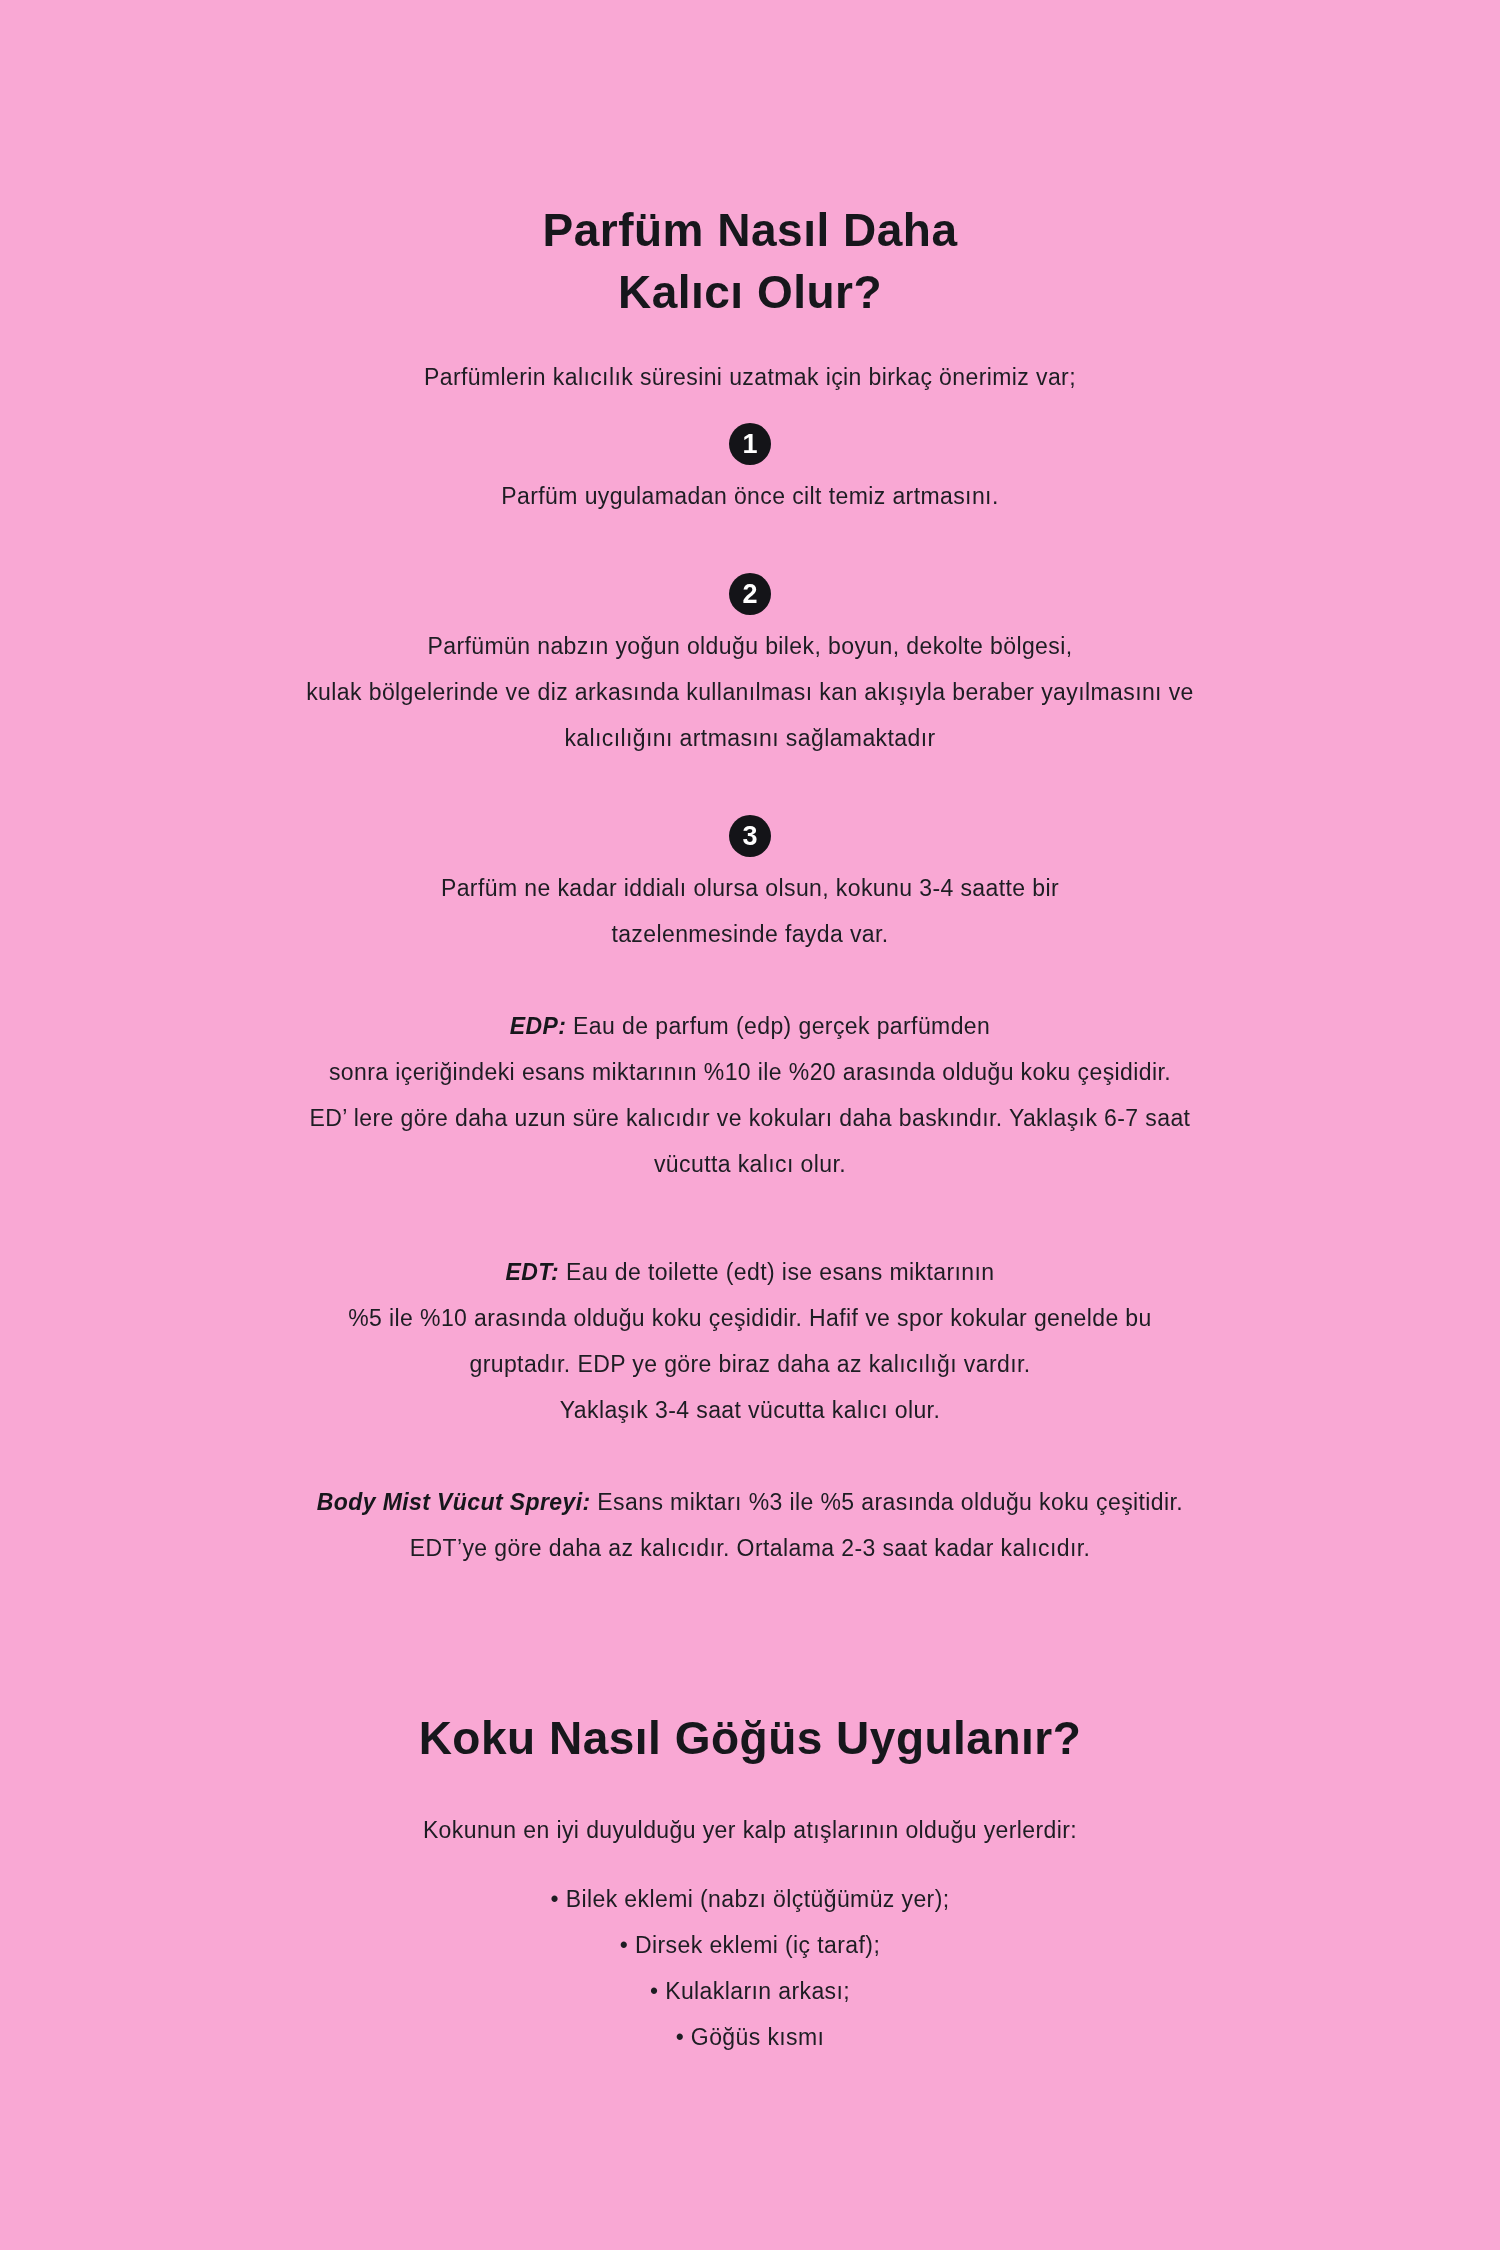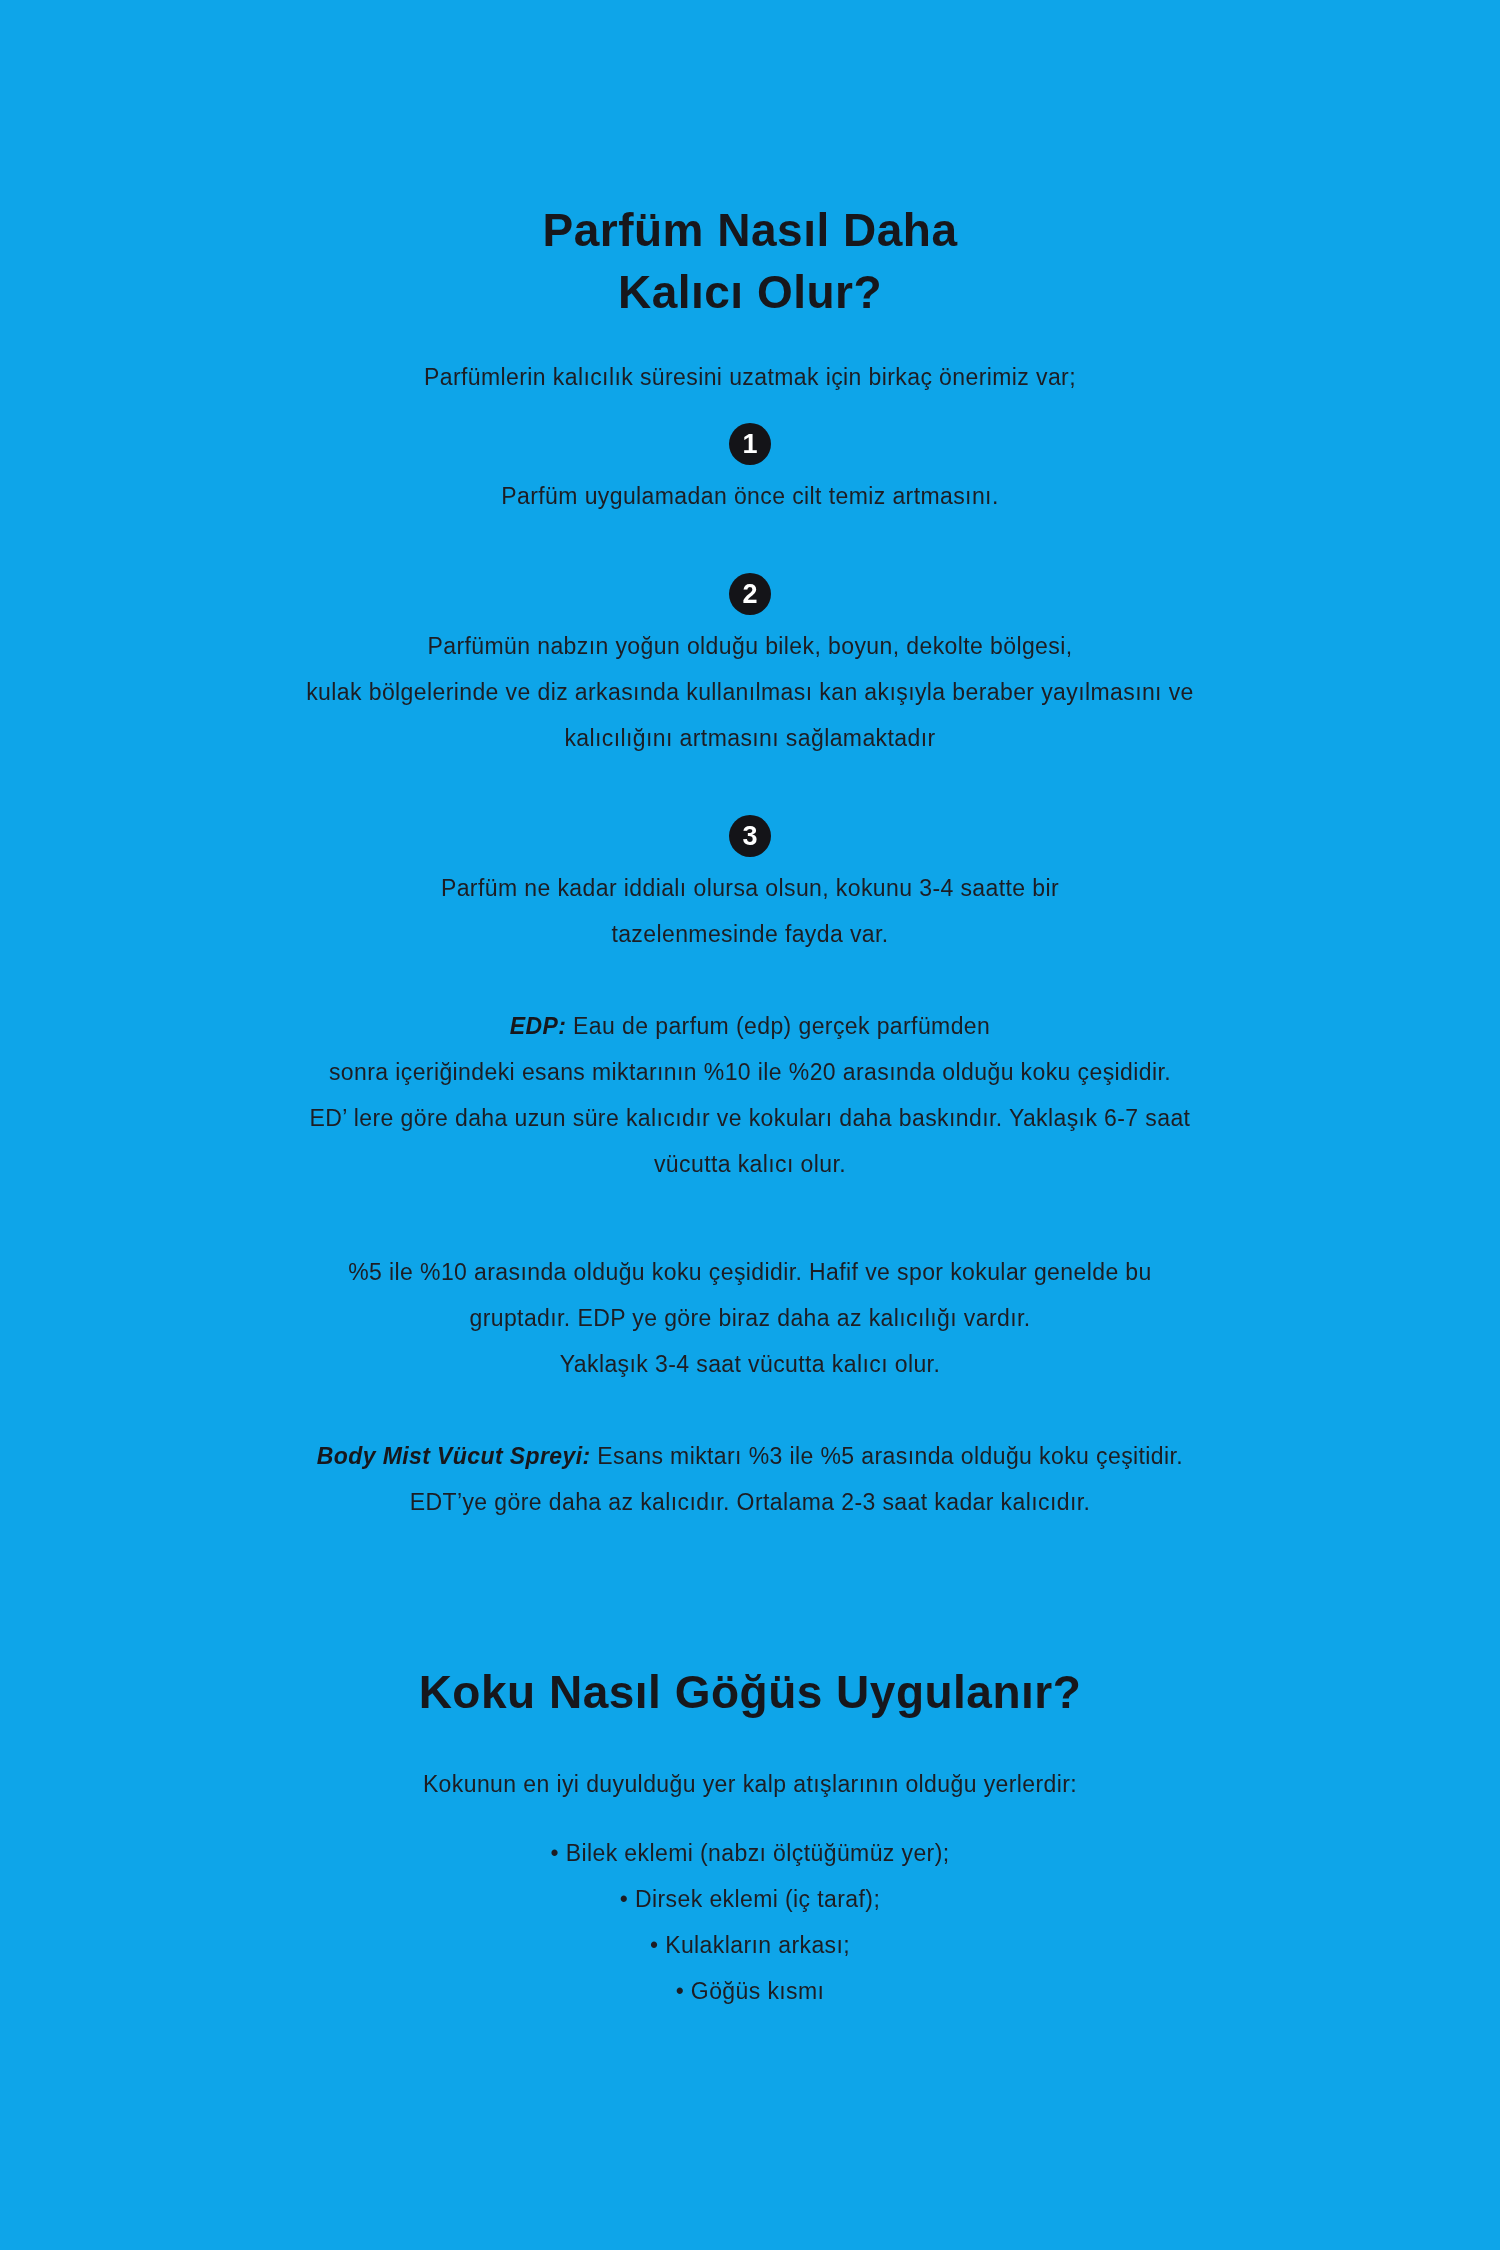--- a/index.html
+++ b/index.html
@@ -5,21 +5,21 @@
   html, body {
     margin: 0;
     padding: 0;
     background: #EEEBF2;
   }
   .page {
     position: relative;
     width: 1500px;
     height: 2250px;
     margin: 0 auto;
-    background: #0ea5e9;
+    background: #f9a8d4;
     font-family: "Liberation Sans", sans-serif;
     color: #1D1D23;
     text-align: center;
     overflow: hidden;
   }
   .section-title {
     font-size: 46px;
     font-weight: 700;
     line-height: 62px;
     letter-spacing: 0.5px;
@@ -110,20 +110,21 @@
     <div class="body-text tip-text">Parfüm ne kadar iddialı olursa olsun, kokunu 3-4 saatte bir<br>tazelenmesinde fayda var.</div>
   </div>
 
 
   <div class="body-text duration-item">
     <div><span class="duration-label">EDP:</span><span> Eau de parfum (edp) gerçek parfümden</span></div>
     <div>sonra içeriğindeki esans miktarının %10 ile %20 arasında olduğu koku çeşididir.<br>ED’ lere göre daha uzun süre kalıcıdır ve kokuları daha baskındır. Yaklaşık 6-7 saat<br>vücutta kalıcı olur.</div>
   </div>
 
   <div class="body-text duration-item duration-item-edt">
+    <div><span class="duration-label">EDT:</span><span> Eau de toilette  (edt) ise esans miktarının</span></div>
     <div>%5 ile %10 arasında olduğu koku çeşididir. Hafif ve spor kokular genelde bu<br>gruptadır. EDP ye göre biraz daha az kalıcılığı vardır.<br>Yaklaşık 3-4 saat vücutta kalıcı olur.</div>
   </div>
 
   <div class="body-text duration-item">
     <div><span class="duration-label">Body Mist Vücut Spreyi:</span><span> Esans miktarı %3 ile %5 arasında olduğu koku çeşitidir.</span></div>
     <div>EDT’ye göre daha az kalıcıdır. Ortalama 2-3 saat kadar kalıcıdır.</div>
   </div>
 
   <h2 class="section-title application-title">Koku Nasıl Göğüs Uygulanır?</h2>
 

